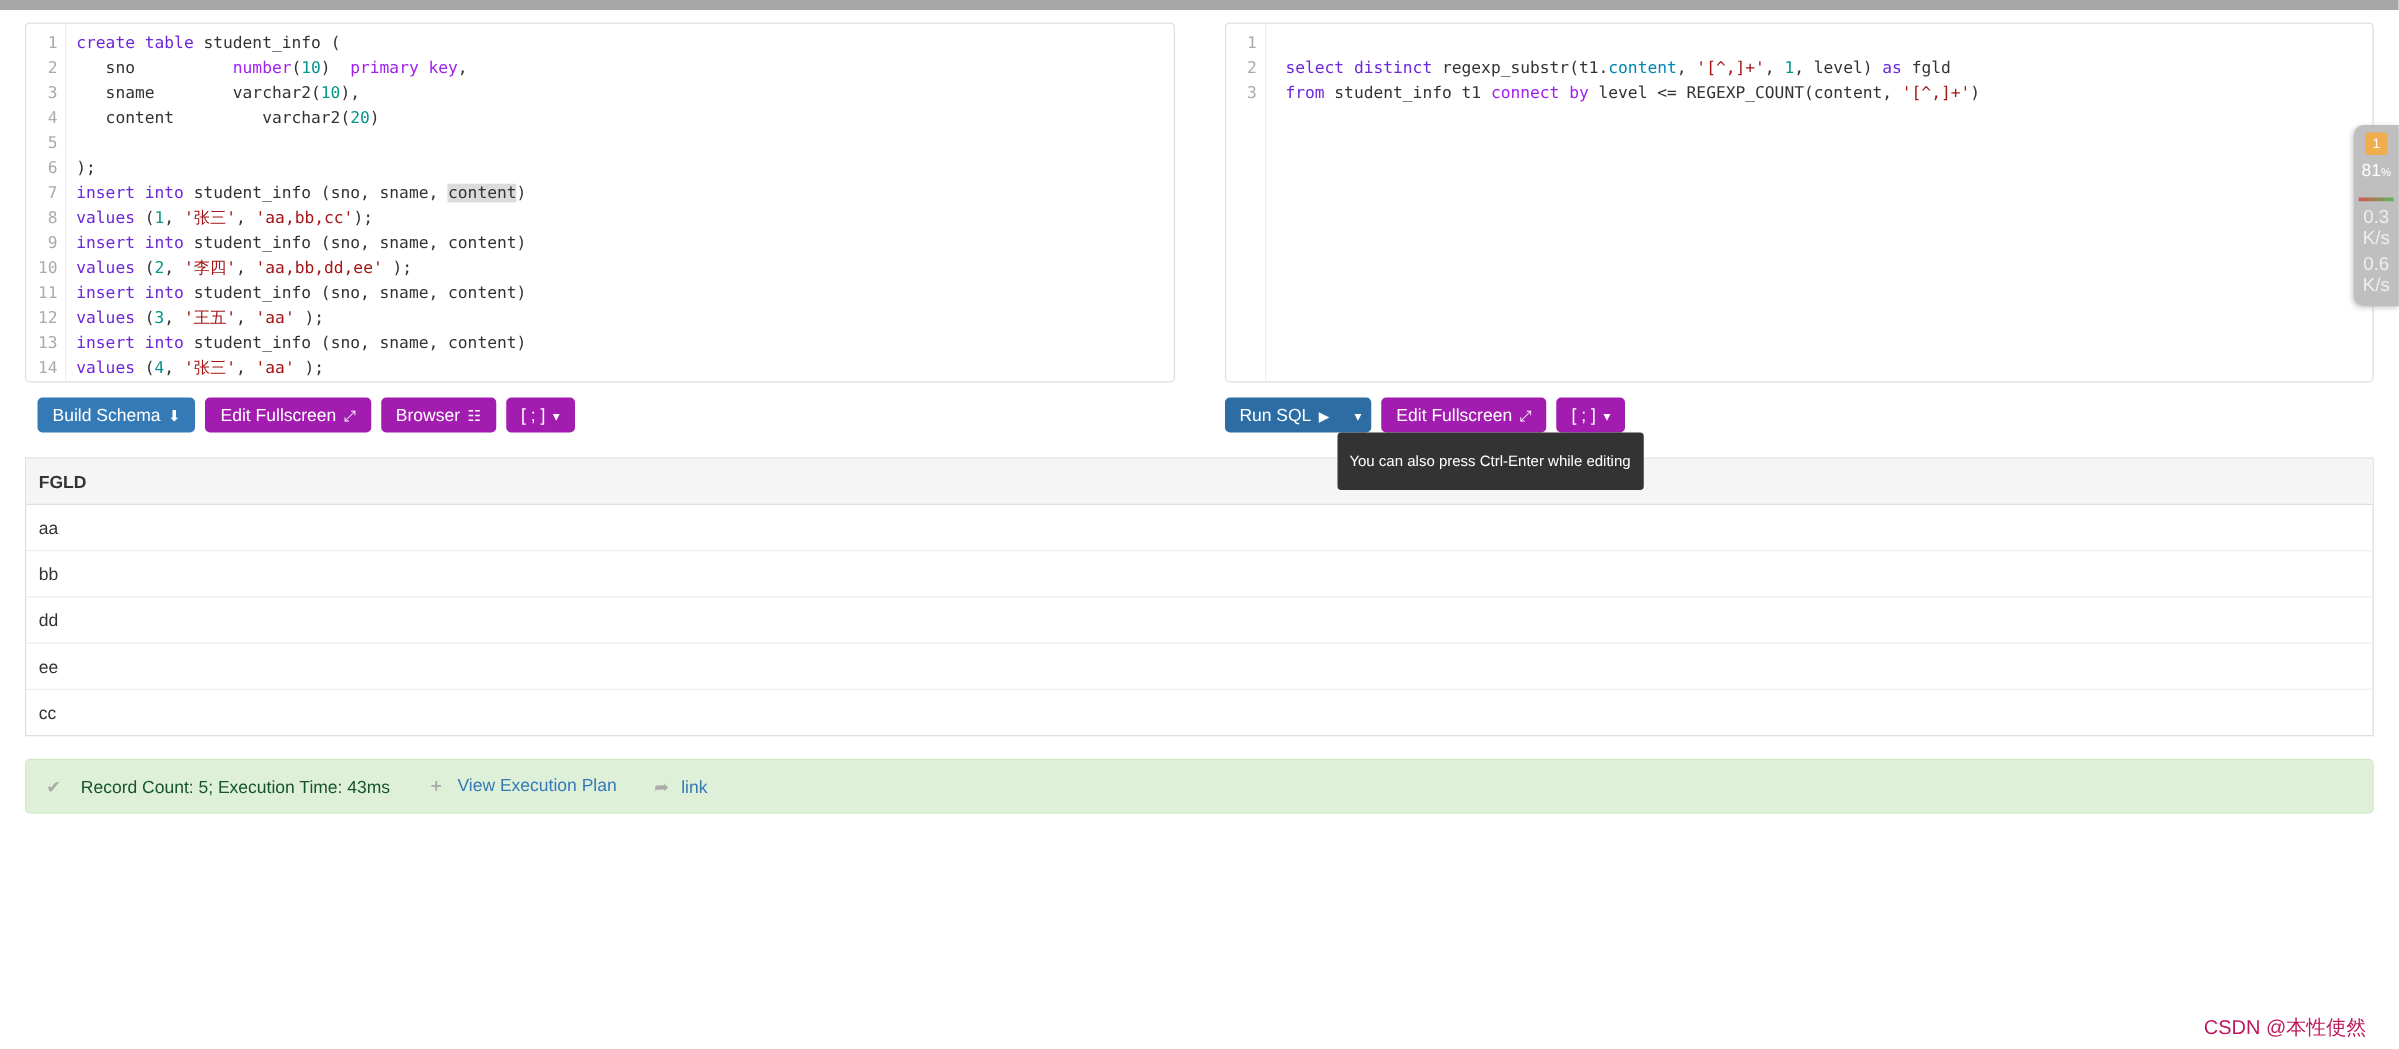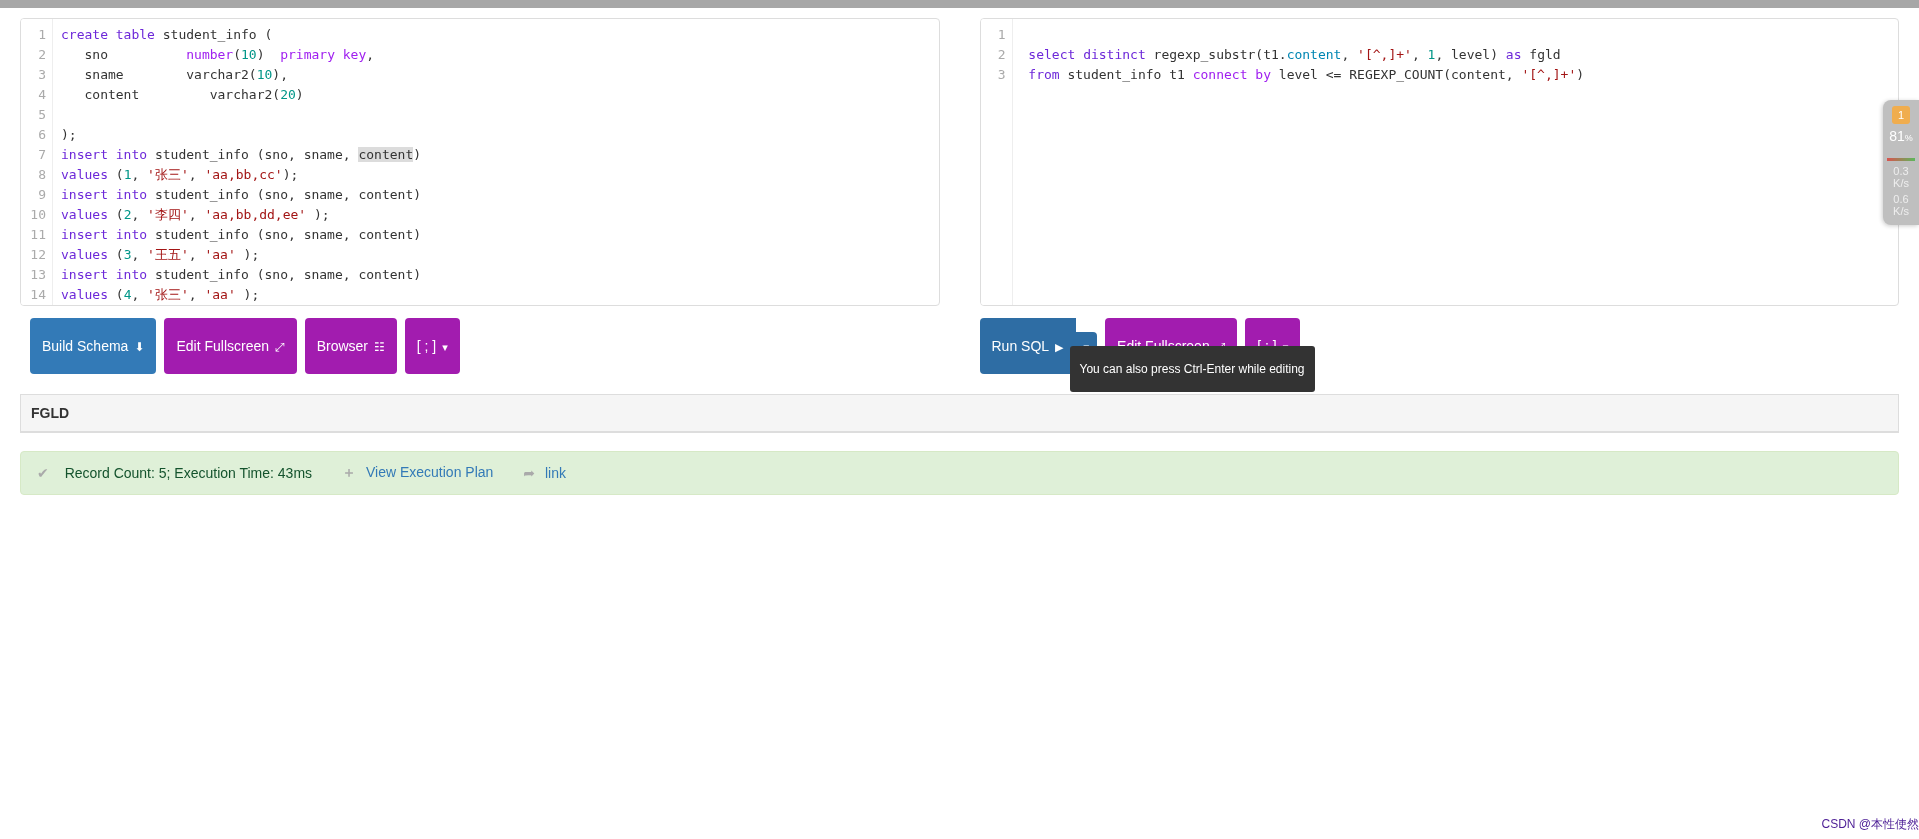--- a/index.html
+++ b/index.html
@@ -15,21 +15,21 @@
   .kw-blue { color: #6d28d9; }
   .kw-purple { color: #a020f0; }
   .num { color: #009688; }
   .str { color: #a31515; }
   .tbl { color: #0086b3; }
   .hl { background: #dcdcdc; }
   .btn-row { display: flex; gap: 8px; margin: 12px 0 0 10px; position: relative; }
   .btn-row-right { margin-left: 0; align-items: center; }
   .right-col { flex: 1; display: flex; flex-direction: column; }
   .left-col { flex: 1; display: flex; flex-direction: column; }
-  .btn { display: inline-flex; align-items: center; gap: 6px; padding: 20px 12px; border-radius: 4px; font-size: 14px; color: #fff; cursor: pointer; border: none; }
+  .btn { display: inline-flex; align-items: center; gap: 6px; padding: 6px 12px; border-radius: 4px; font-size: 14px; color: #fff; cursor: pointer; border: none; }
   .btn-primary { background: #337ab7; }
   .btn-info { background: #a21caf; }
   .btn-run { background: #2e6da4; border-top-right-radius: 0; border-bottom-right-radius: 0; }
   .btn-caret { background: #2e6da4; padding: 6px 8px; border-top-left-radius: 0; border-bottom-left-radius: 0; margin-left: -8px; }
   .icon { display: inline-block; }
   .icon-download::before { content: "⬇"; font-size: 12px; }
   .icon-expand::before { content: "⤢"; font-size: 12px; }
   .icon-tree::before { content: "☷"; font-size: 12px; }
   .icon-play::before { content: "▶"; font-size: 11px; }
   .icon-caret::before { content: "▾"; font-size: 11px; }
@@ -37,27 +37,27 @@
   .results { margin: 20px 0 0 0; border: 1px solid #ddd; }
   .results-header { background: #f5f5f5; font-weight: bold; padding: 10px 10px; border-bottom: 1px solid #ddd; }
   .results-row { padding: 10px 10px; border-bottom: 1px solid #eee; }
   .results-row:last-child { border-bottom: none; }
   .status-bar { margin: 18px 0 0 0; background: #dff0d8; border: 1px solid #d6e9c6; border-radius: 4px; padding: 12px 16px; display: flex; align-items: center; gap: 30px; color: #3c763d; }
   .status-bar .muted { color: #14532d; }
   .status-bar a { color: #337ab7; text-decoration: none; cursor: pointer; }
   .status-bar .icon-check::before { content: "✔"; color: #aaa; margin-right: 12px; }
   .status-bar .icon-plus::before { content: "＋"; color: #aaa; margin-right: 6px; font-weight: bold; }
   .status-bar .icon-share::before { content: "➦"; color: #aaa; margin-right: 6px; }
-  .watermark { position: fixed; bottom: 6px; right: 0; color: #4c1d95; font-size: 12px; }
+  .watermark { position: fixed; bottom: 6px; right: 26px; color: #be185d; font-size: 16px; }
   
   .side-widget { position: fixed; right: 0; top: 100px; width: 36px; background: #bfbfbf; border-radius: 8px 0 0 8px; padding: 4px 0 8px 0; font-size: 10px; color: #fff; text-align: center; box-shadow: -1px 1px 4px rgba(0,0,0,.2); }
   .side-widget .badge { display: inline-block; background: #f0ad4e; color: #fff; width: 18px; height: 18px; border-radius: 3px; line-height: 18px; font-size: 11px; margin: 2px 0 4px 0; }
   .side-widget .pct { font-size: 14px; margin-bottom: 14px; }
   .side-widget .bar { height: 3px; margin: 2px 4px; background: linear-gradient(90deg,#d9534f,#5cb85c); }
-  .side-widget .small { font-size: 11px; color: #eee; margin-top: 4px; }
+  .side-widget .small { font-size: 15px; color: #eee; margin-top: 4px; }
 </style>
 </head>
 <body>
 
 <div class="topbar"></div>
 
 <div class="container">
   <div class="editor-row">
 
     <div class="left-col">
@@ -125,20 +125,27 @@
           <span>[ ; ]</span>
           <span class="icon icon-caret"></span>
         </button>
         <div class="tooltip">You can also press Ctrl-Enter while editing</div>
       </div>
     </div>
   </div>
 
   <div class="results">
     <div class="results-header">FGLD</div>
+    <div id="results-body">
+        <div class="results-row">aa</div>
+        <div class="results-row">bb</div>
+        <div class="results-row">dd</div>
+        <div class="results-row">ee</div>
+        <div class="results-row">cc</div>
+      </div>
   </div>
 
   <div class="status-bar">
     <span>
       <span class="icon-check"></span>
       <span class="muted">Record Count: 5; Execution Time: 43ms</span>
     </span>
     <span>
       <span class="icon-plus"></span>
       <a>View Execution Plan</a>

